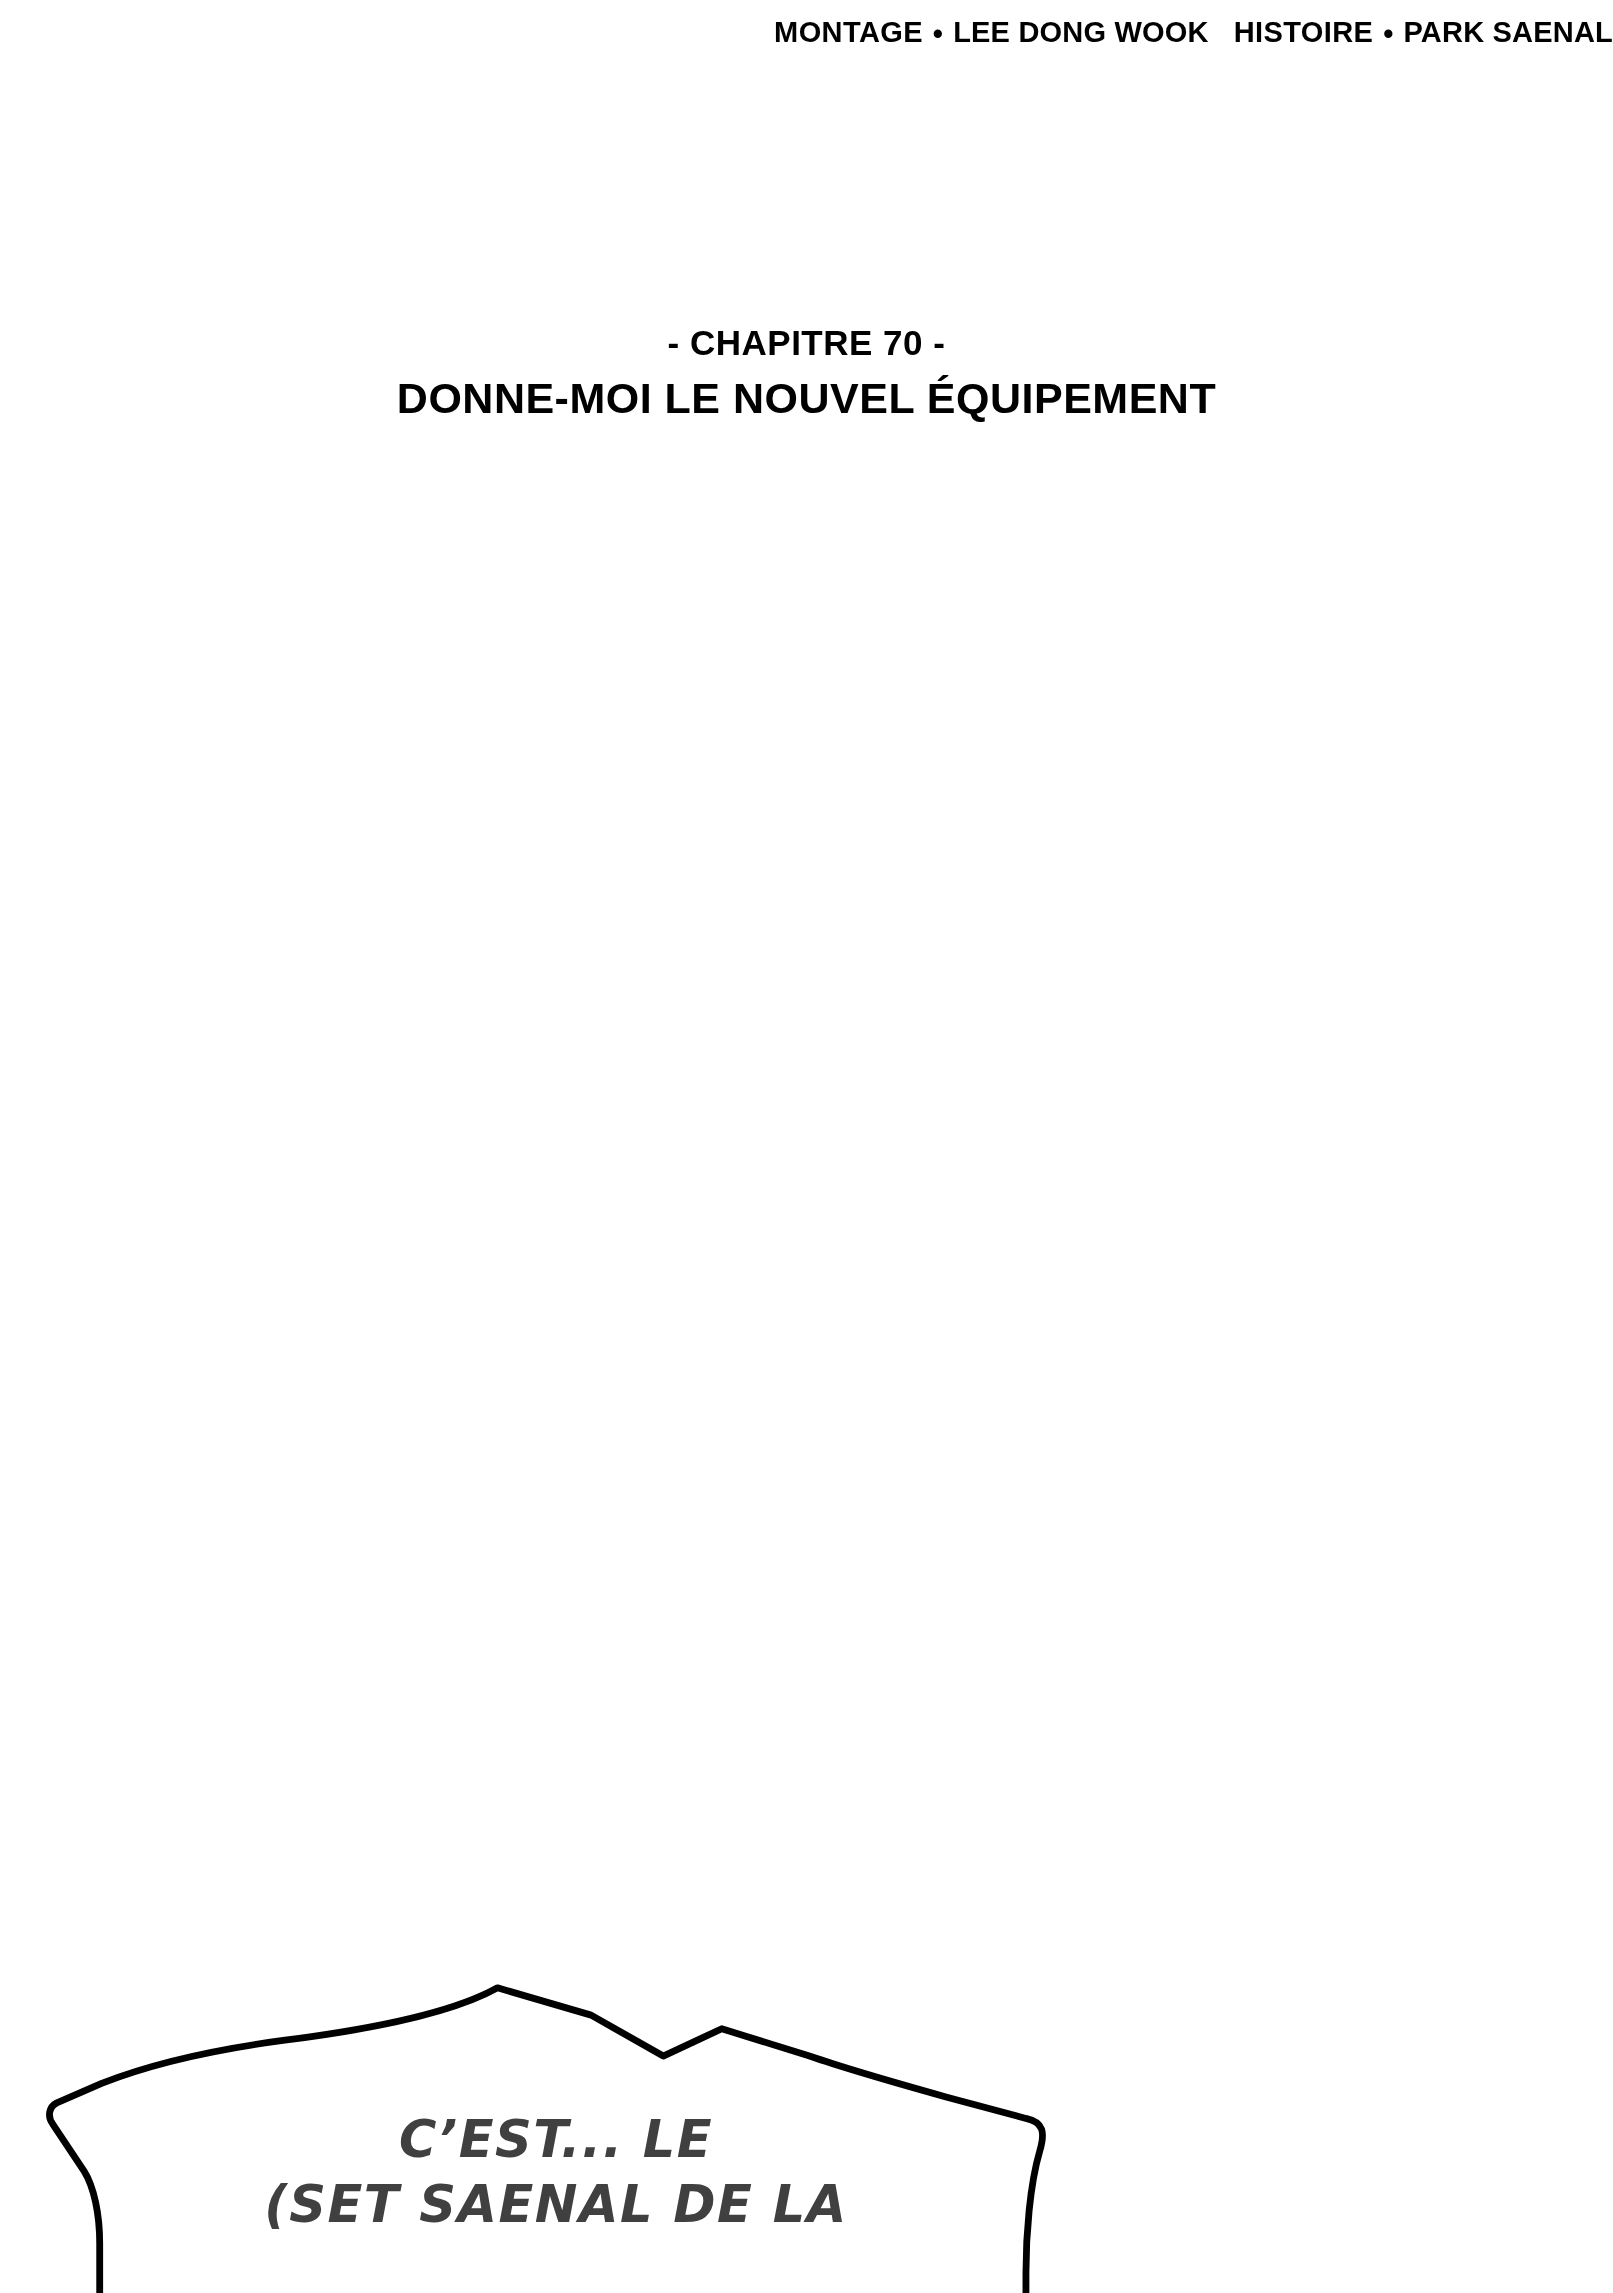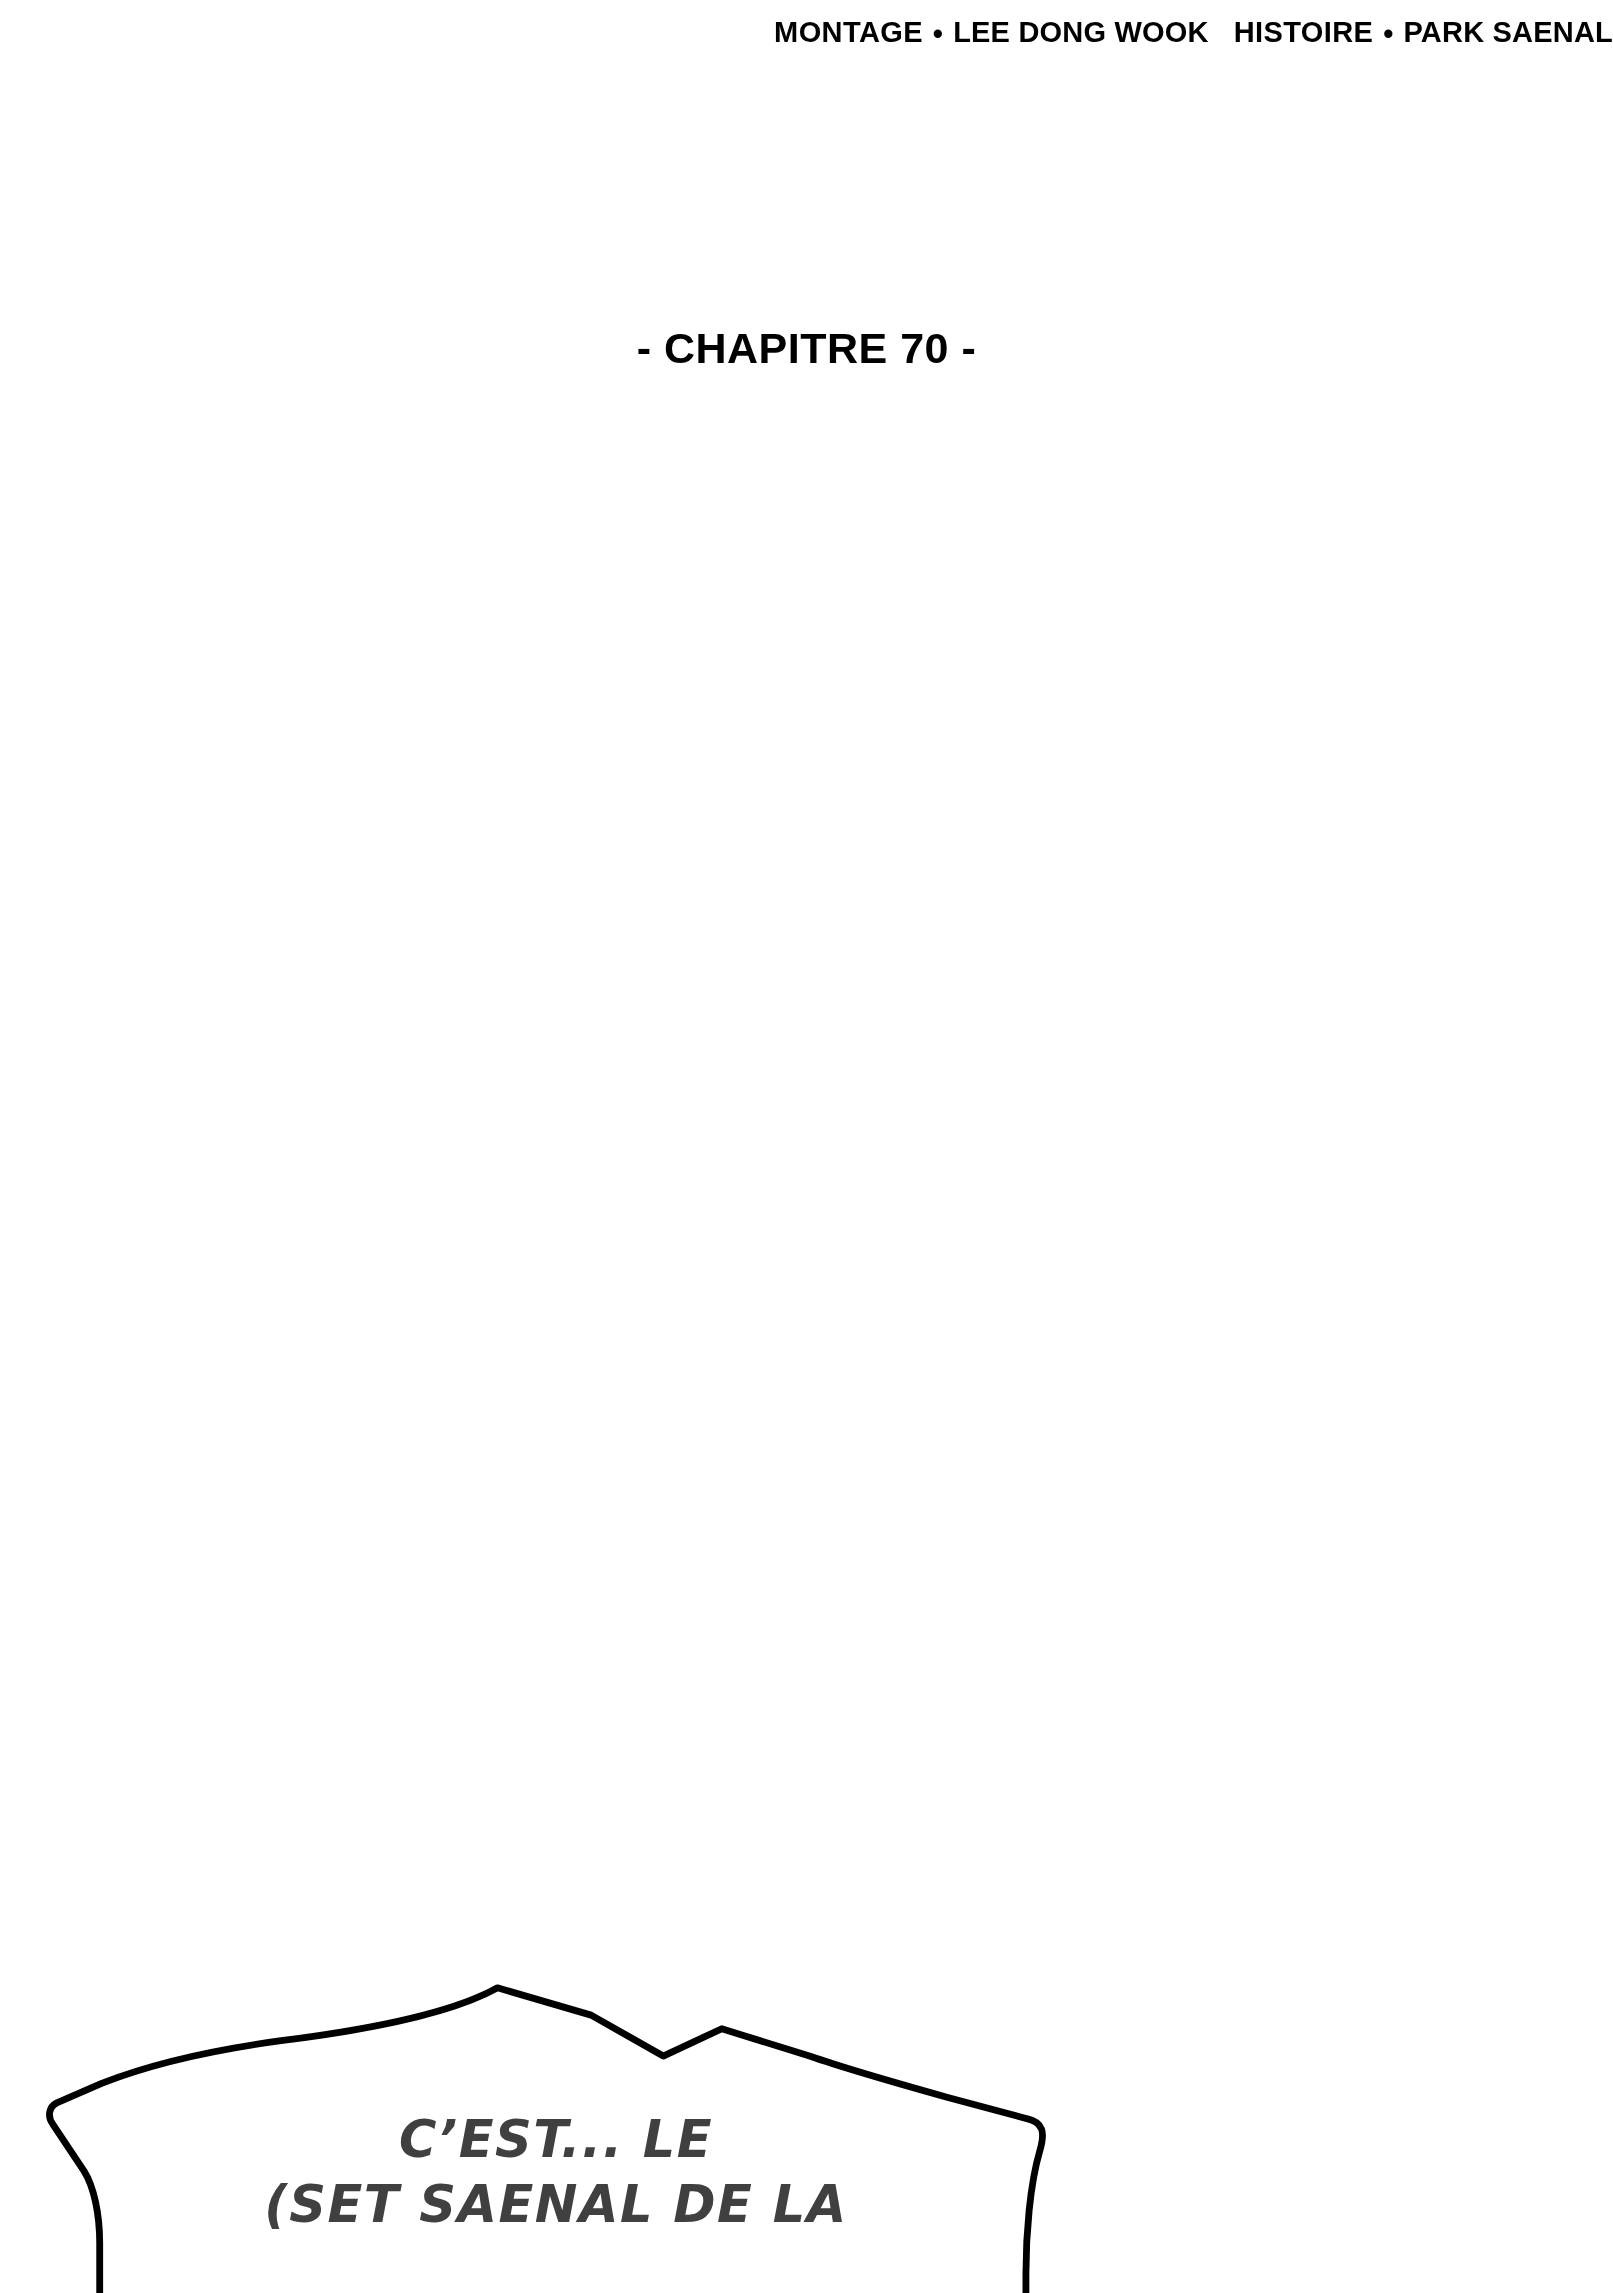--- a/index.html
+++ b/index.html
@@ -57,21 +57,21 @@
   .chapter-title {
     position: absolute;
     top: 322px;
     left: 0;
     width: 100%;
     text-align: center;
   }
   .chapter-title .line1 {
     font-family: "Liberation Sans", sans-serif;
     font-weight: bold;
-    font-size: 43px;
+    font-size: 35px;
     letter-spacing: 0.5px;
     line-height: 1.22;
   }
   .chapter-title .line2 {
     font-family: "Liberation Sans", sans-serif;
     font-weight: bold;
     font-size: 43px;
     letter-spacing: 0.5px;
     line-height: 1.22;
     margin-top: 7.8px;
@@ -113,20 +113,21 @@
 <body>
 
 <div class="page">
 
   <div class="credits">
     <span class="role">MONTAGE</span><span class="sep">•</span><span class="name">LEE DONG WOOK</span><span class="gap"></span><span class="role">HISTOIRE</span><span class="sep">•</span><span class="name">PARK SAENAL</span>
   </div>
 
   <div class="chapter-title">
     <div class="line1">- CHAPITRE 70 -</div>
+    <div class="line2">DONNE-MOI LE NOUVEL ÉQUIPEMENT</div>
   </div>
 
   <div class="bubble-wrap">
     <svg width="1034" height="390" viewBox="0 0 1060 400" aria-hidden="true">
       <path d="M 470 8
                C 420 36, 330 52, 250 62
                C 190 70, 120 84, 64 106
                L 18 126
                C 10 130, 8 140, 14 148
                L 46 196

